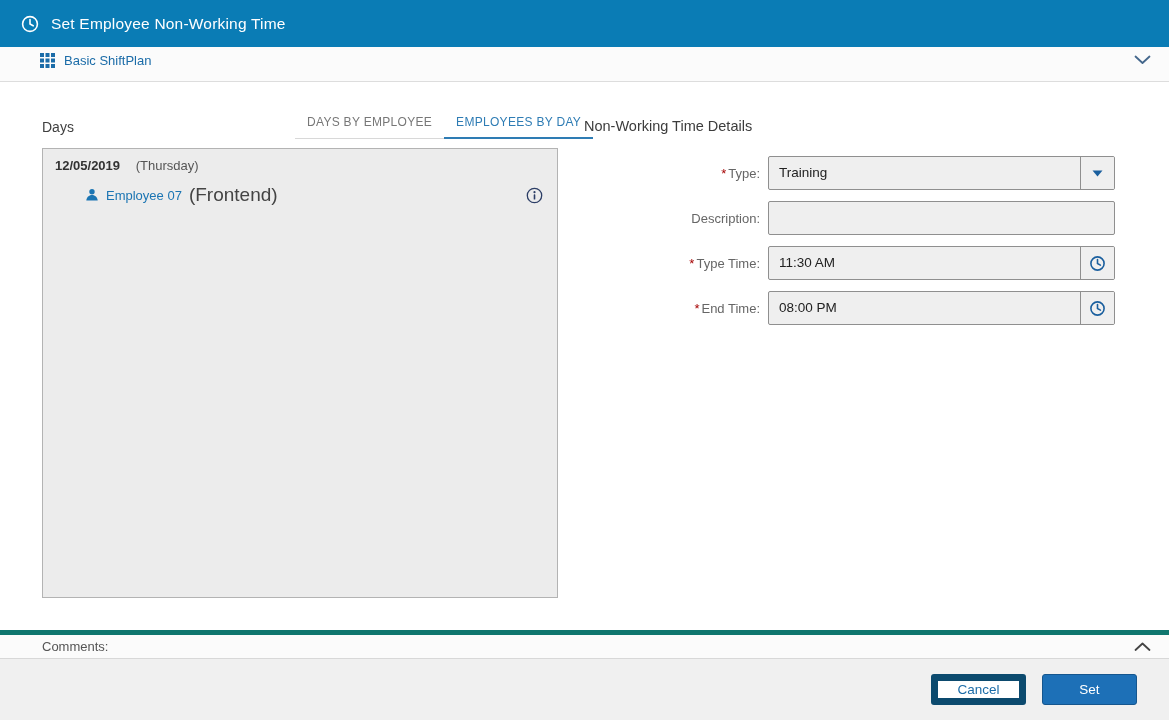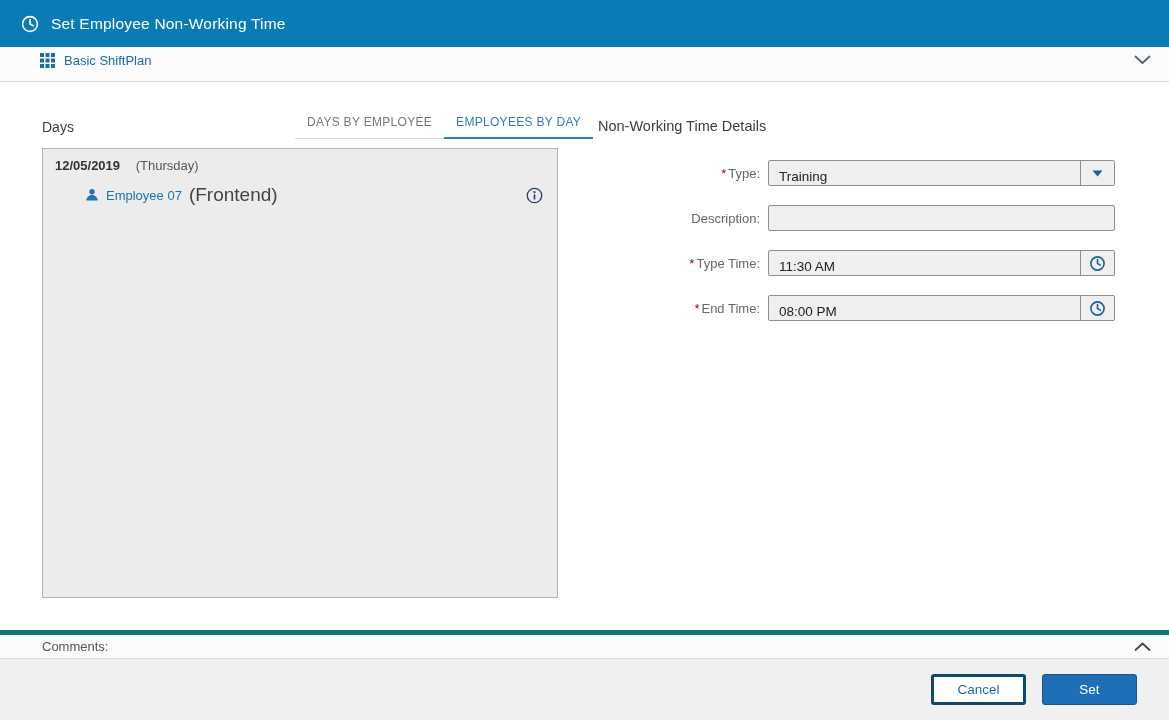--- a/index.html
+++ b/index.html
@@ -54,31 +54,31 @@
   .date-row .date { font-weight: 700; color: #333; }
   .date-row .weekday { color: #555; margin-left: 12px; }
   .employee-row {
     display: flex; align-items: center;
     padding: 5px 14px 10px 42px; gap: 7px; cursor: pointer;
   }
   .emp-name { color: var(--link-blue, #1b75b3); font-size: 13px; cursor: pointer; }
   .emp-team { color: #444; font-size: 19px; }
   .employee-row .info { margin-left: auto; display: flex; cursor: pointer; }
 
-  .details-title { position: absolute; left: 584px; top: 36px; font-size: 14.5px; color: #3c3c3c; margin-left: 14px; }
+  .details-title { position: absolute; left: 584px; top: 36px; font-size: 14.5px; color: #3c3c3c; }
 
   .form { position: absolute; left: 584px; top: 74px; width: 539px; }
   .form-row { display: flex; align-items: center; height: 34px; margin-bottom: 11px; }
   .form-label {
     width: 184px; text-align: right; padding-right: 8px;
     font-size: 13px; color: #666; white-space: nowrap;
   }
   .req { color: var(--required-red, #a50000); margin-right: 2px; }
   .control {
-    width: 347px; height: 26px; display: flex;
+    width: 347px; height: 34px; display: flex;
     background: var(--field-bg, #efefef);
     border: 1px solid var(--field-border, #8f8f8f);
     border-radius: 2px; overflow: hidden;
   }
   .control .value {
     flex: 1; padding: 0 10px; line-height: 32px;
     font-size: 13.5px; color: #222; cursor: text;
     white-space: nowrap; overflow: hidden;
   }
   .ctl-btn {
@@ -105,21 +105,21 @@
     display: flex; align-items: center; justify-content: flex-end;
     padding: 0 32px; gap: 16px;
   }
   .btn {
     height: 31px; min-width: 95px; padding: 0 18px;
     font-family: "Liberation Sans", sans-serif; font-size: 13.5px;
     border-radius: 3px; cursor: pointer;
   }
   .btn.cancel {
     background: #ffffff; color: var(--accent-blue, #1b6ca8);
-    border: 3px solid #0c4a6e;
+    border: 7px solid #0c4a6e;
   }
   .btn.set {
     background: var(--set-button-bg, #1d70b7); color: #fff;
     border: 1px solid #15568e;
   }
   .icon { display: inline-flex; align-items: center; justify-content: center; }
 </style>
 </head>
 <body>
 

